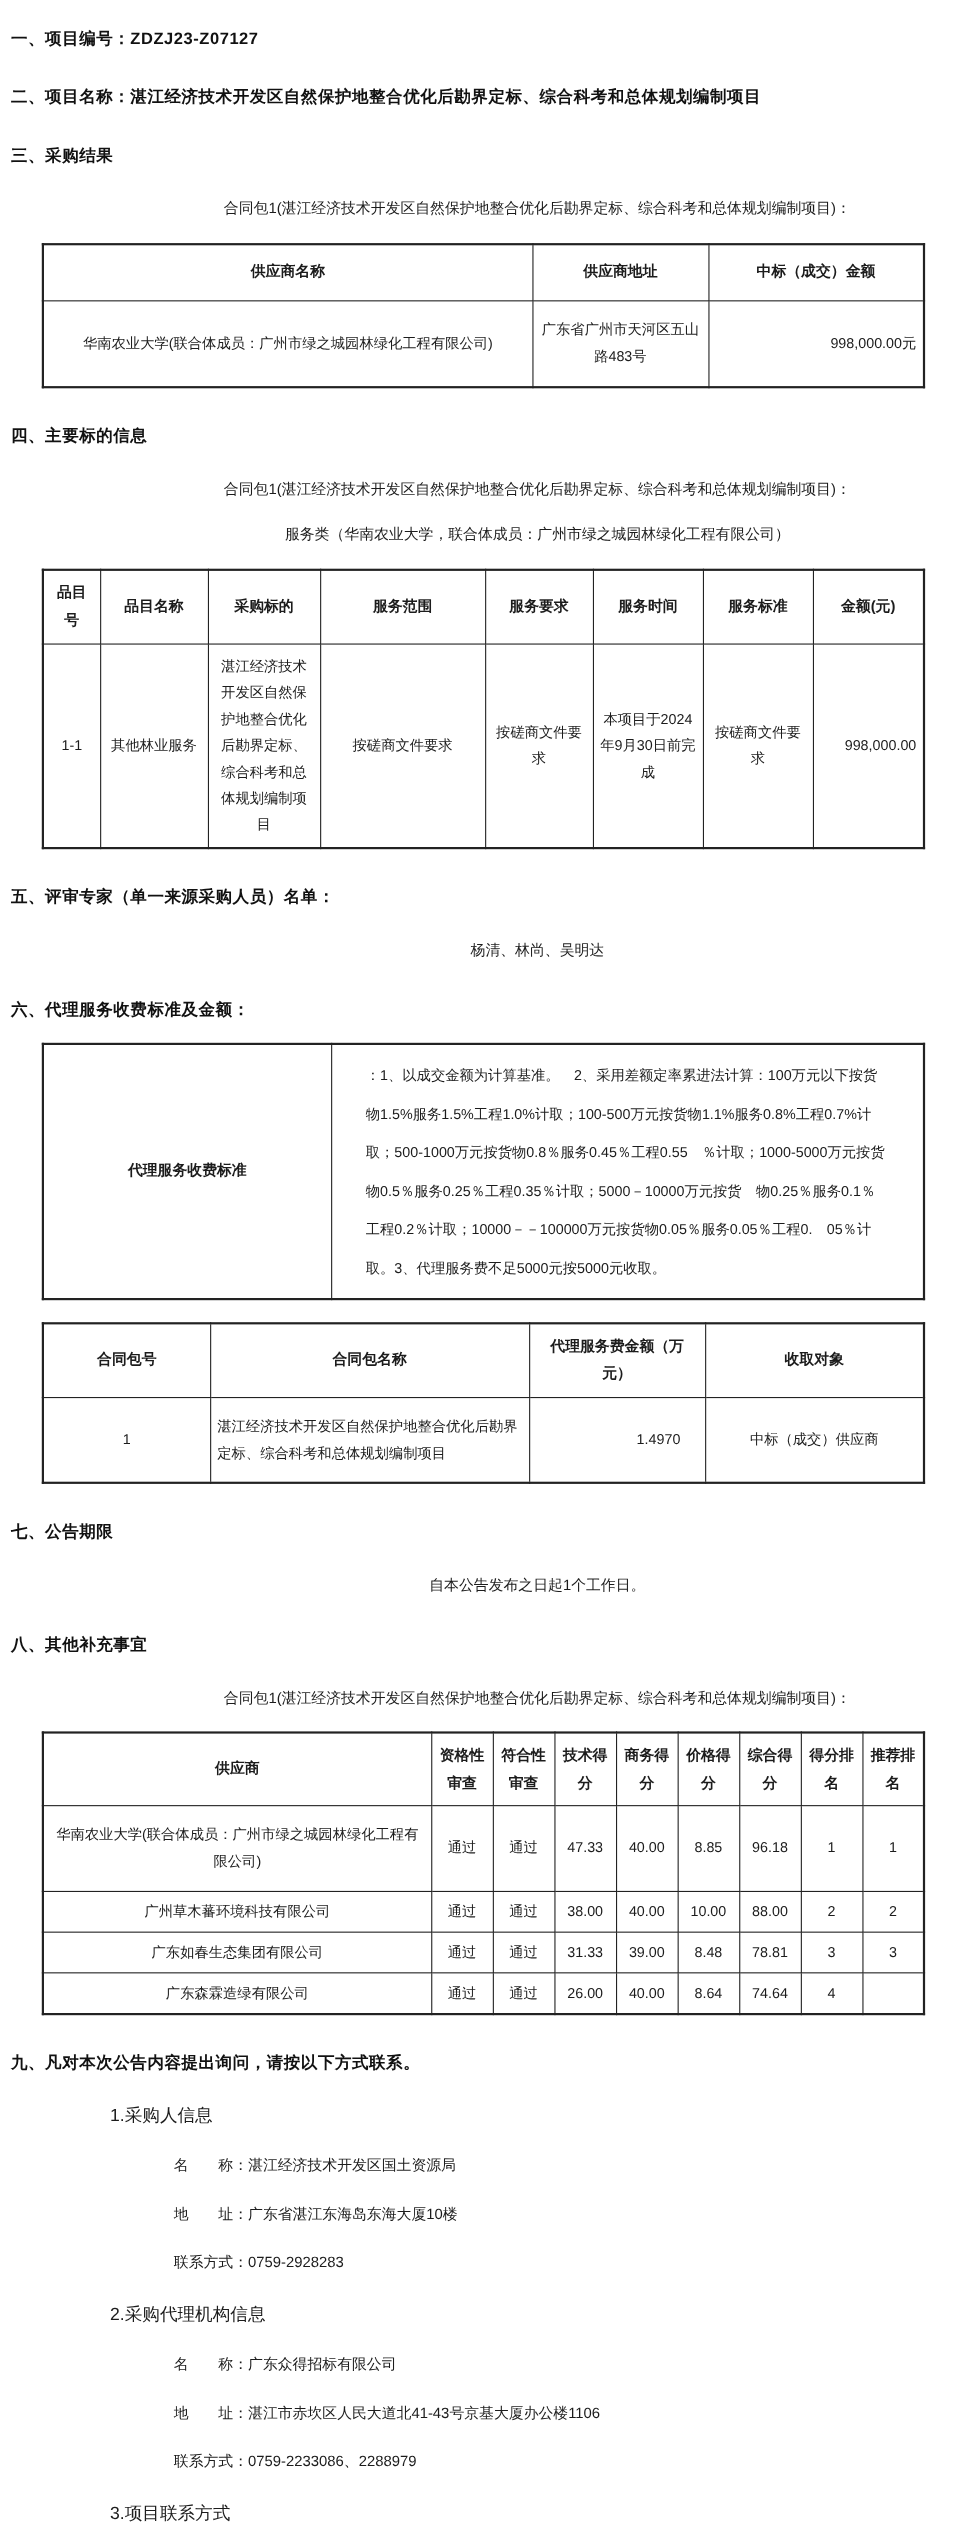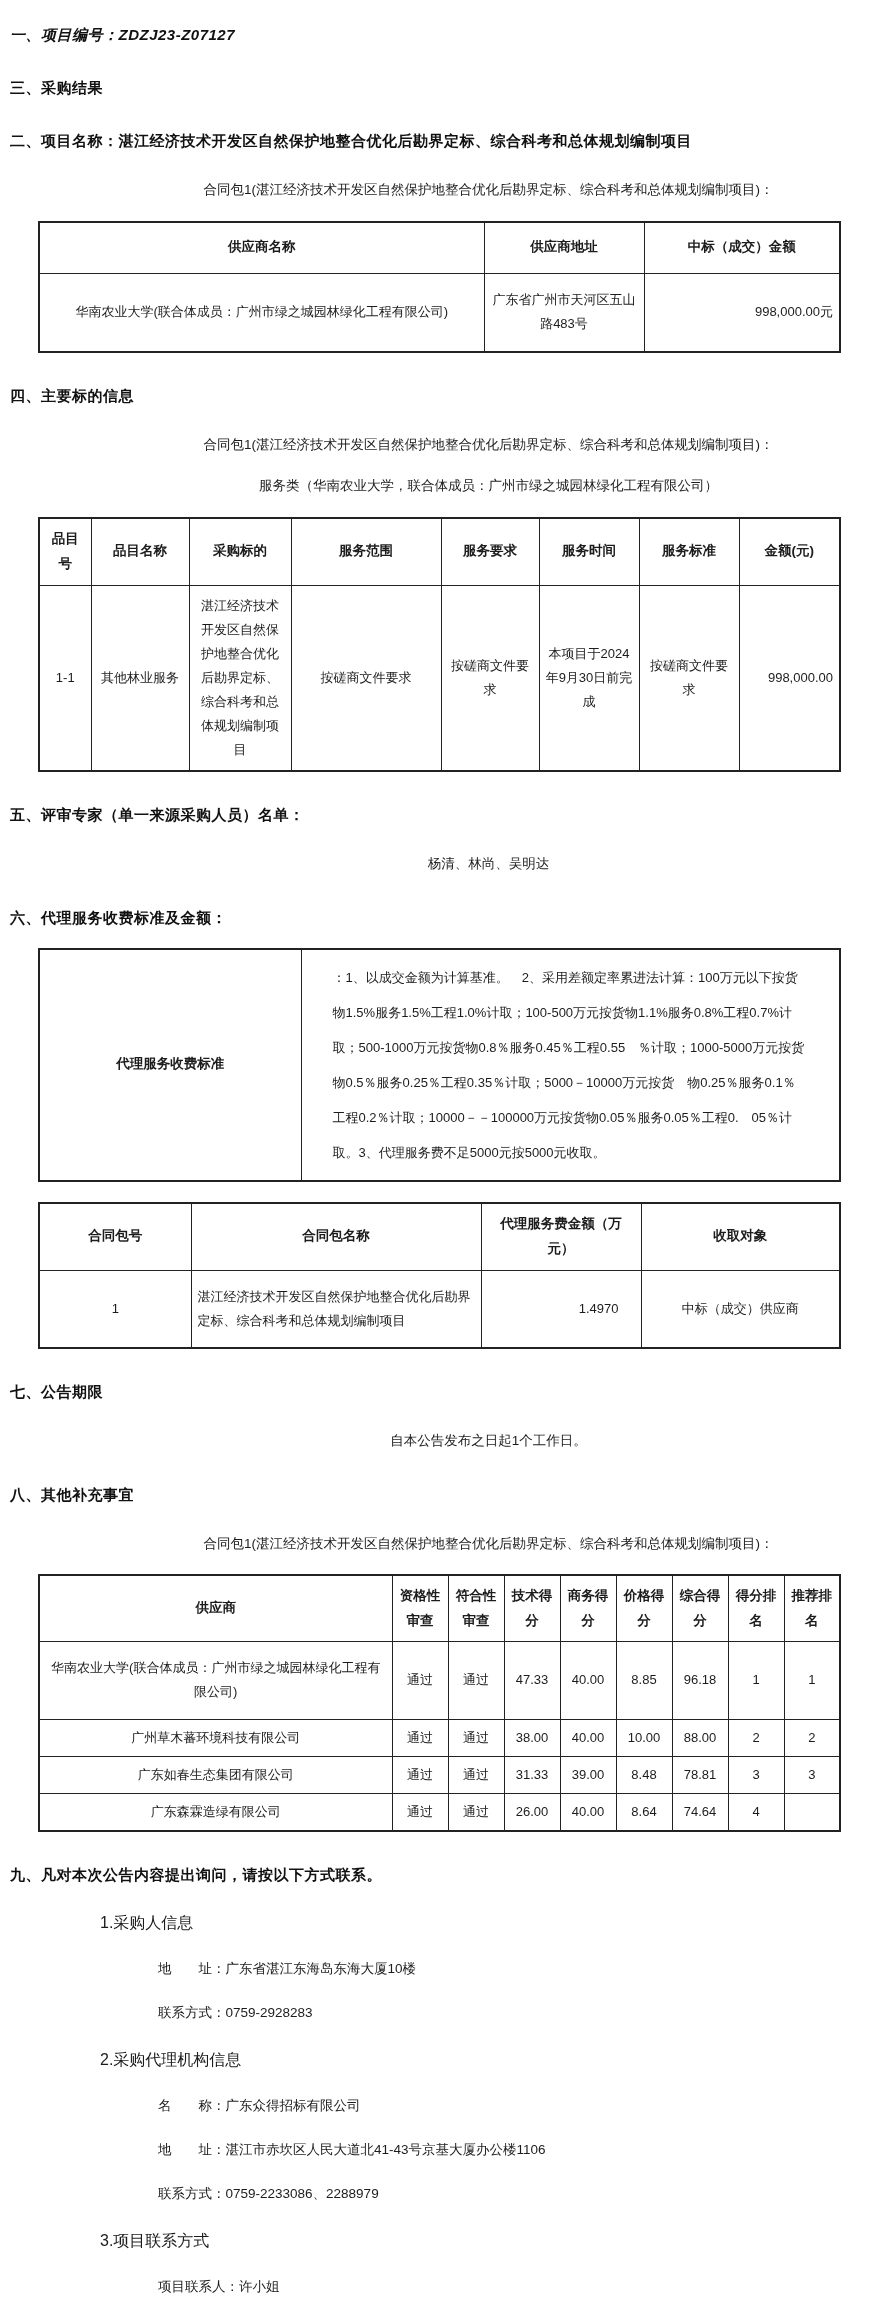--- a/index.html
+++ b/index.html
@@ -7,21 +7,21 @@
   body {
     width:877px; min-height:2313px; background:#ffffff;
     font-family:"Liberation Sans","DejaVu Sans",sans-serif;
     color:#1c1c1c; font-size:13px;
   }
   .doc { padding:16px 0 0 10px; }
   .sec-heading {
     font-size:15px; font-weight:bold; color:#111;
     margin:34px 0 0 0; letter-spacing:0.5px;
   }
-  .sec-heading.first { margin-top:10px;font-style:italic; }
+  .sec-heading.first { margin-top:10px; }
   .para { margin:28px 0 0 90px; font-size:13.5px; line-height:1.6;text-align:center; }
   .para.tight { margin-top:20px; }
 
   table {
     border-collapse:collapse; table-layout:fixed;
     width:801px; margin:20px 0 0 28px;
     border:2px solid #222;
   }
   th,td {
     border:1px solid #222; padding:8px 6px;
@@ -40,23 +40,23 @@
   .contact-group { margin:28px 0 0 90px; font-size:16px; }
   .contact-line  { margin:26px 0 0 148px; font-size:13.5px; }
 </style>
 </head>
 <body style="color: rgb(28, 28, 28);">
 
 <div class="doc">
 
   <div class="sec-heading first">一、项目编号：ZDZJ23-Z07127</div>
 
+  <div class="sec-heading">二、项目名称：湛江经济技术开发区自然保护地整合优化后勘界定标、综合科考和总体规划编制项目</div>
+
   <div class="sec-heading">三、采购结果</div>
-
-  <div class="sec-heading">二、项目名称：湛江经济技术开发区自然保护地整合优化后勘界定标、综合科考和总体规划编制项目</div>
 
   <div class="para">合同包1(湛江经济技术开发区自然保护地整合优化后勘界定标、综合科考和总体规划编制项目)：</div>
 
   <table class="result-table">
     <colgroup>
         <col style="width:445px">
         <col style="width:160px">
         <col style="width:196px">
       </colgroup>
     <thead>
@@ -235,20 +235,21 @@
         <td>74.64</td>
         <td>4</td>
         <td></td>
       </tr>
     </tbody>
   </table>
 
   <div class="sec-heading">九、凡对本次公告内容提出询问，请按以下方式联系。</div>
 
   <div class="contact-group">1.采购人信息</div>
+  <div class="contact-line">名　　称：湛江经济技术开发区国土资源局</div>
   <div class="contact-line">地　　址：广东省湛江东海岛东海大厦10楼</div>
   <div class="contact-line">联系方式：0759-2928283</div>
 
   <div class="contact-group">2.采购代理机构信息</div>
   <div class="contact-line">名　　称：广东众得招标有限公司</div>
   <div class="contact-line">地　　址：湛江市赤坎区人民大道北41-43号京基大厦办公楼1106</div>
   <div class="contact-line">联系方式：0759-2233086、2288979</div>
 
   <div class="contact-group">3.项目联系方式</div>
   <div class="contact-line">项目联系人：许小姐</div>

